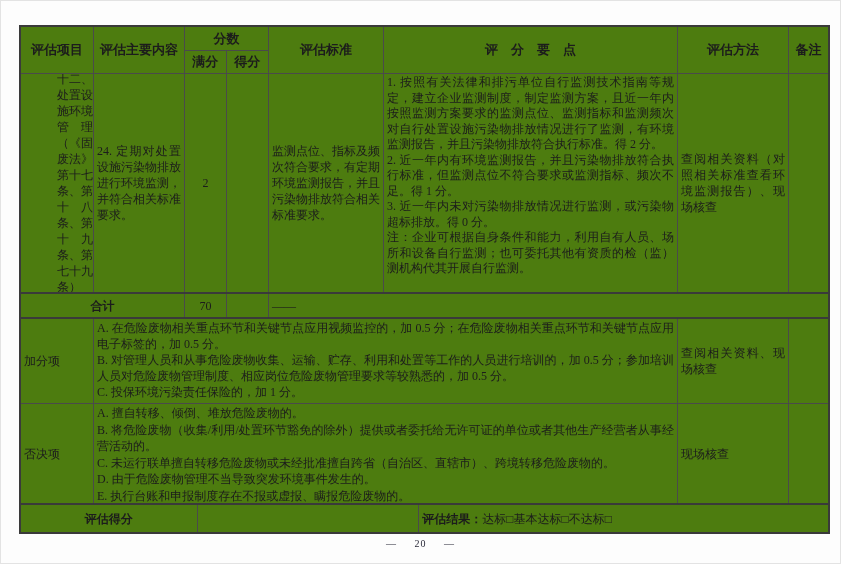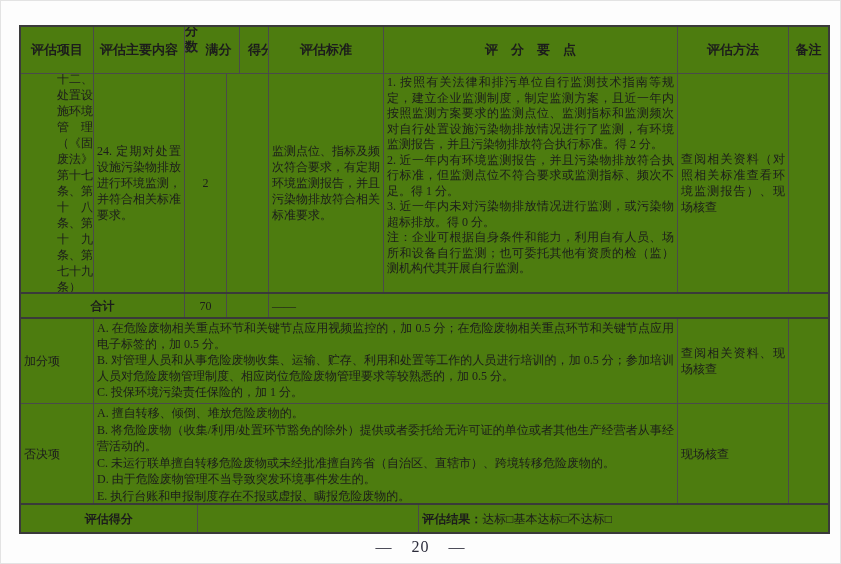--- a/index.html
+++ b/index.html
@@ -29,28 +29,28 @@
   .cell:last-child{border-right:none;}
   .center{justify-content:center;text-align:center;}
   .top{align-items:flex-start;}
   .bold{font-weight:bold;}
   .hdr{font-size:13px;font-weight:bold;}
   .prewrap{white-space:pre-line;text-align:justify;}
   .just{text-align:justify;}
   .bb1{border-bottom:1px solid #4a4a4a;}
   .bb2{border-bottom:2px solid #3a3a3a;}
   
-  .score-col{flex-direction:row;padding:0;align-items:stretch;}
+  .score-col{flex-direction:column;padding:0;align-items:stretch;}
   .score-col .score-top{height:23px;border-bottom:1px solid #4a4a4a;display:flex;align-items:center;justify-content:center;}
   .score-col .score-bottom{flex:1;display:flex;}
   .score-col .score-bottom .half{width:42px;box-sizing:border-box;display:flex;align-items:center;justify-content:center;}
   .score-col .score-bottom .half.first{border-right:1px solid #4a4a4a;}
   .pagenum{
     position:absolute;left:0;right:0;top:538px;text-align:center;
-    font-size:16px;color:#2b2b3a;word-spacing:14px;letter-spacing:1px;
+    font-size:10px;color:#2b2b3a;word-spacing:14px;letter-spacing:1px;
   }
   .wsp{letter-spacing:0;}
   .result-line b{font-weight:bold;}
 </style>
 </head>
 <body>
 
 <div class="page-edge"></div>
 
 <div class="tbl">

